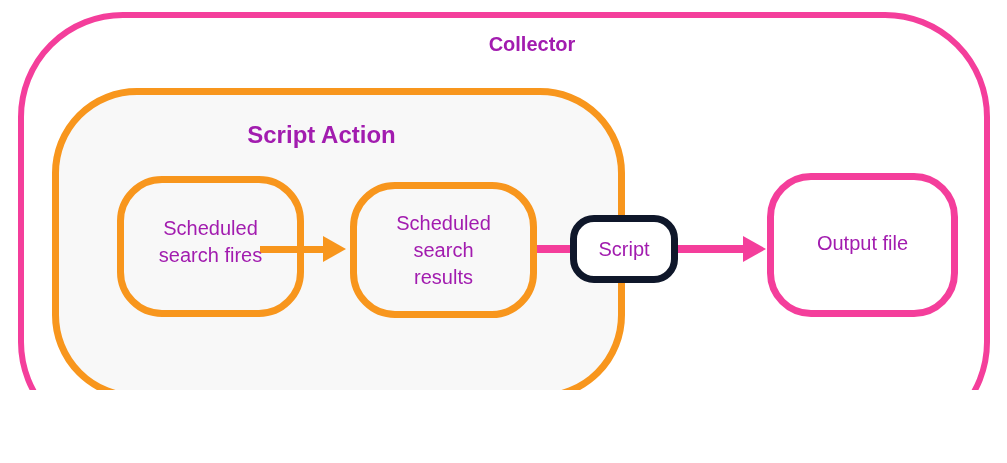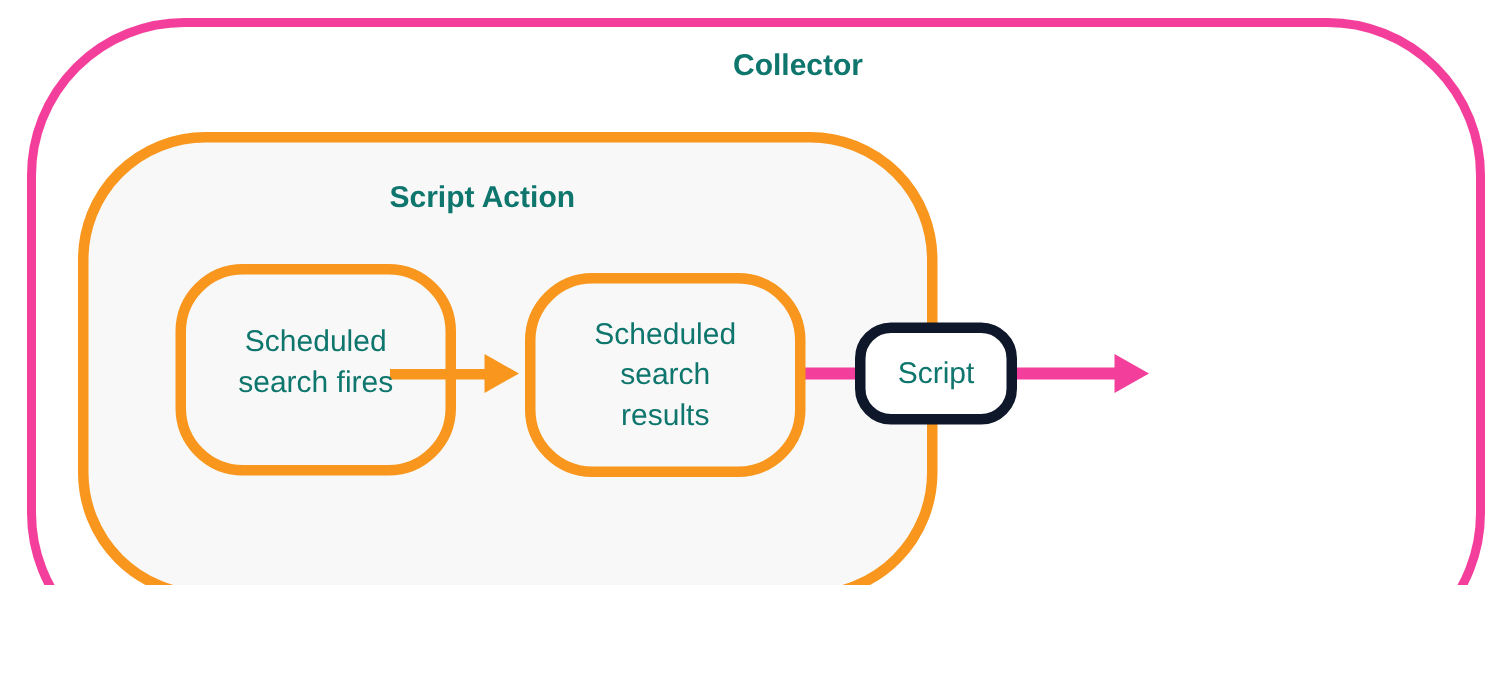--- a/index.html
+++ b/index.html
@@ -1,21 +1,21 @@
 <!DOCTYPE html>
 <html><head>
 <meta charset="utf-8">
 <style>
   html,body { margin:0; padding:0; background:#ffffff; }
   .canvas {
     position:relative;
     width:1007px; height:390px;
     background:#ffffff;
     font-family:"Liberation Sans", sans-serif;
-    color:#0f766e;
+    color:#a21caf;
     overflow:hidden;
   }
   .collector {
     position:absolute; left:18px; top:12px;
     width:972px; height:435px;
     border:6px solid #F43E9B;
     border-radius:105px;
     box-sizing:border-box;
     background:#ffffff;
   }
@@ -30,21 +30,21 @@
     width:573px; height:312px;
     background:#F8F8F8;
     border:7px solid #F8961D;
     border-radius:85px;
     box-sizing:border-box;
     z-index:1;
   }
   .script-action-label {
     position:absolute; left:0; top:26px; width:100%;
     text-align:center;
-    font-weight:bold; font-size:20px;
+    font-weight:bold; font-size:24px;
     transform:translateX(-17px);
   }
   .node {
     position:absolute;
     box-sizing:border-box;
     display:flex; align-items:center; justify-content:center;
     text-align:center;
     font-size:20px; line-height:27px;
     z-index:2;
   }
@@ -114,14 +114,17 @@
   </div>
 
   <div class="node node-results">
     <div class="node-text">Scheduled search results</div>
   </div>
 
   <div class="node node-script">
     <div class="node-text">Script</div>
   </div>
 
+  <div class="node node-output">
+    <div class="node-text">Output file</div>
+  </div>
 
 </div>
 
 </body></html>

